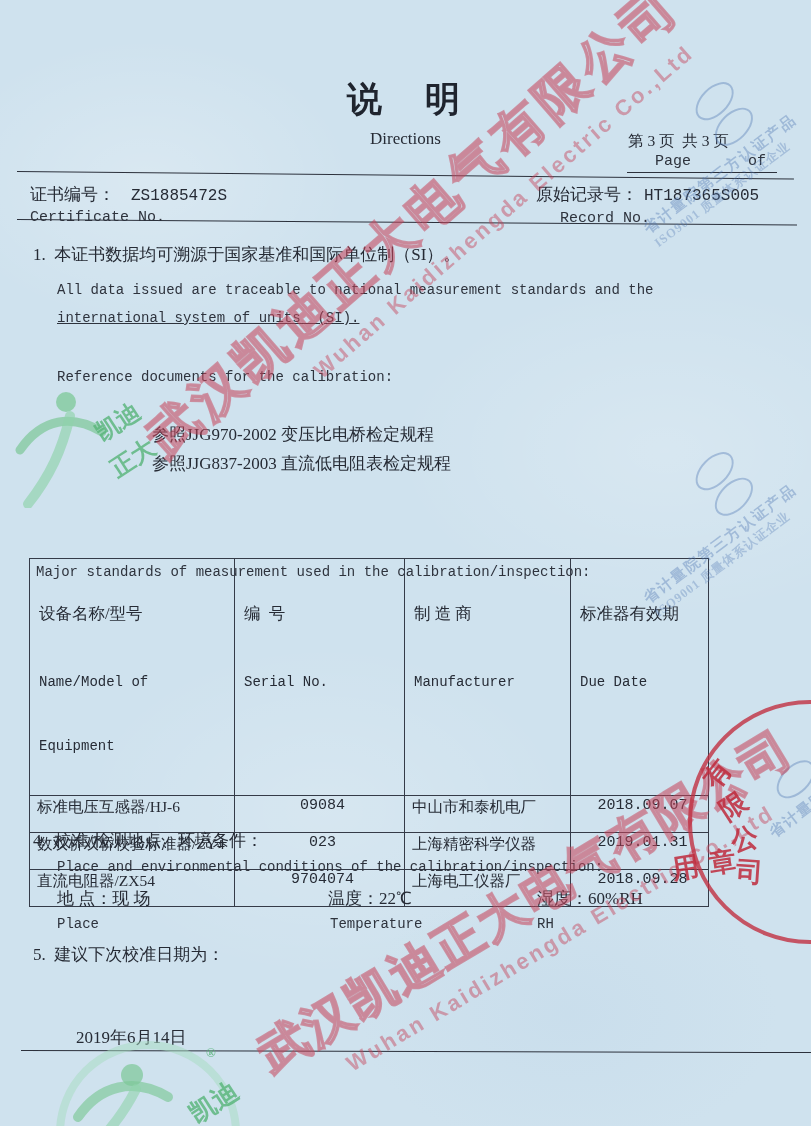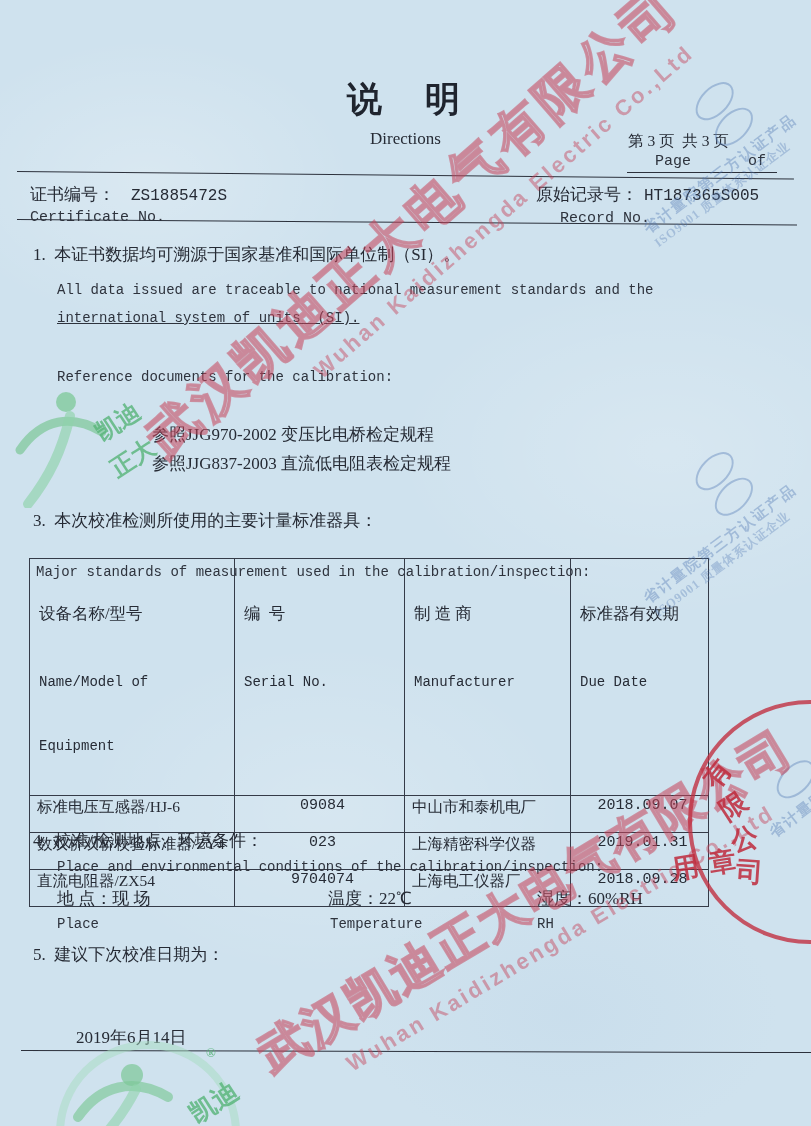--- a/index.html
+++ b/index.html
@@ -105,21 +105,20 @@
   <div class="hrule" style="left:17px;top:219px;width:780px;transform:rotate(0.4deg);"></div>
 
   <div class="ln cn" style="left:33px;top:244px;">1.  本证书数据均可溯源于国家基准和国际单位制（SI）。</div>
   <div class="ln en" style="left:57px;top:282px;">All data issued are traceable to national measurement standards and the</div>
   <div class="ln en" style="left:57px;top:310px;text-decoration:underline;">international system of units  (SI).</div>
 
   <div class="ln en" style="left:57px;top:369px;">Reference documents for the calibration:</div>
   <div class="ln cn" style="left:152px;top:424px;">参照JJG970-2002 变压比电桥检定规程</div>
   <div class="ln cn" style="left:152px;top:453px;">参照JJG837-2003 直流低电阻表检定规程</div>
 
-  <div class="ln cn" style="left:33px;top:510px;">3.  本次校准检测所使用的主要计量标准器具：</div>
   <div class="ln en" style="left:36px;top:564px;">Major standards of measurement used in the calibration/inspection:</div>
 
   <table class="std">
     <colgroup>
         <col style="width:205px">
         <col style="width:170px">
         <col style="width:166px">
         <col style="width:138px">
       </colgroup>
     <tbody>

